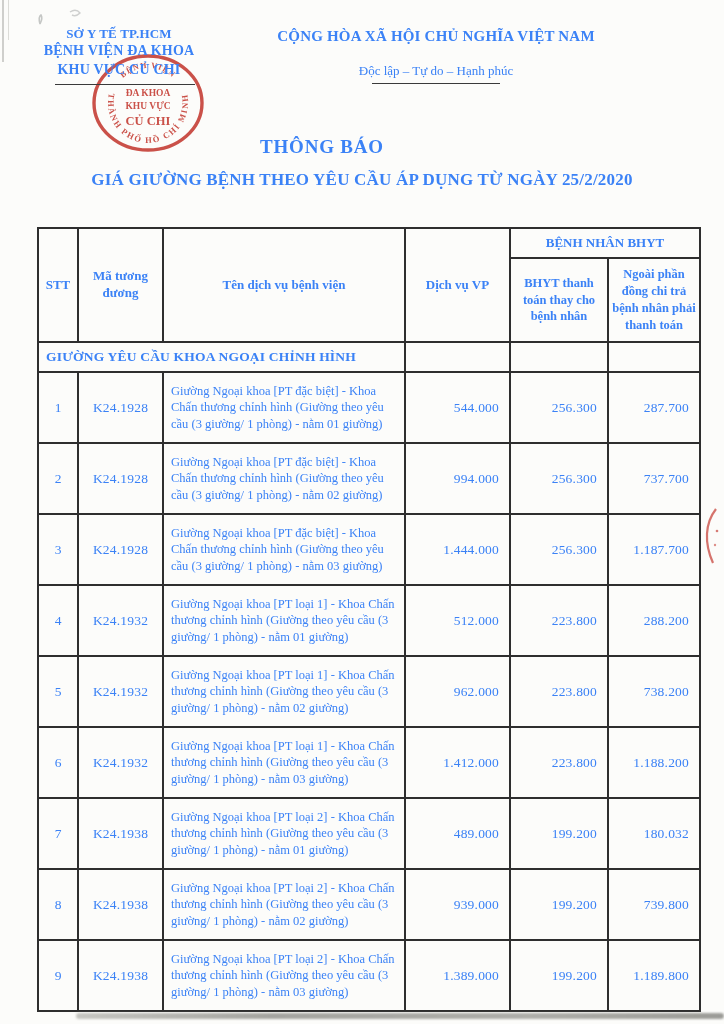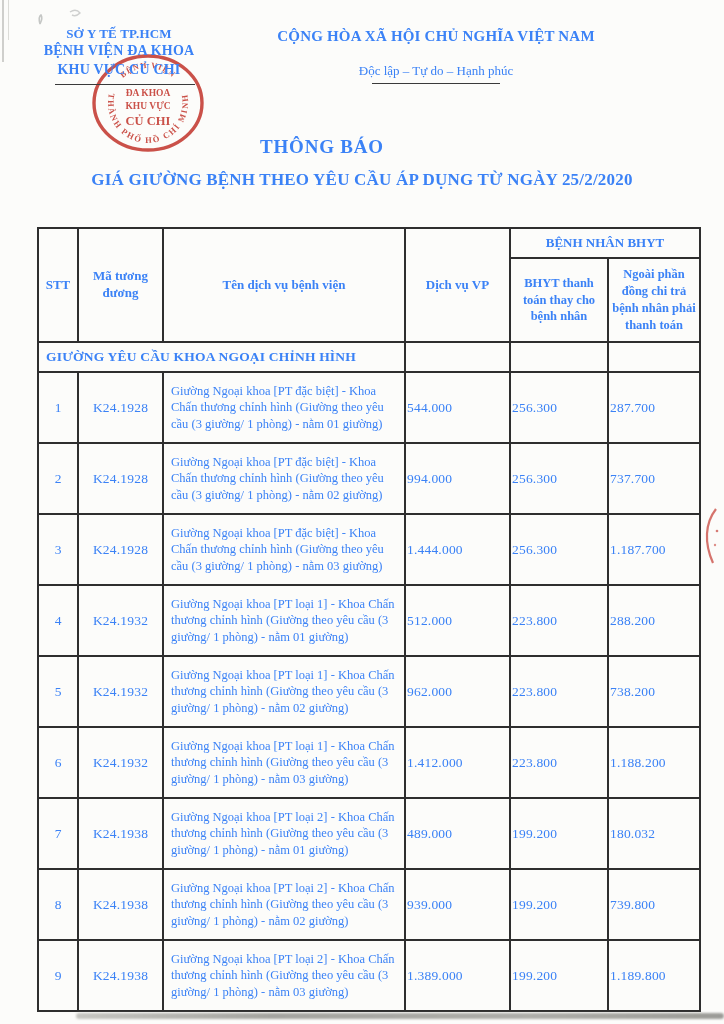--- a/index.html
+++ b/index.html
@@ -29,21 +29,21 @@
   table.price{position:absolute;left:37px;top:227px;width:663px;border-collapse:collapse;
     table-layout:fixed;}
   table.price th,table.price td{border:2px solid #2e2e2e;vertical-align:middle;
     overflow:hidden;}
   th.h-main{font-size:13px;font-weight:bold;text-align:center;padding:2px 3px;line-height:1.3;}
   th.h-group{font-size:13px;font-weight:bold;text-align:center;height:26px;padding:1px 2px;border-radius:15px;}
   th.h-sub{font-size:12.5px;font-weight:bold;text-align:center;padding:2px 3px;line-height:1.35;}
   td.c-stt{font-size:13.5px;text-align:center;}
   td.c-code{font-size:13.5px;text-align:center;letter-spacing:.2px;}
   td.c-name{font-size:12.5px;text-align:left;padding:3px 4px 3px 7px;line-height:1.3;}
-  td.c-num{font-size:13.5px;padding-right:10px;letter-spacing:.2px;}
+  td.c-num{font-size:13.5px;text-align:right;padding-right:10px;letter-spacing:.2px;}
   tr.drow{height:71px;}
   td.section-cell{font-size:13.5px;font-weight:bold;padding-left:7px;letter-spacing:.2px;height:26px;}
   
   .pencil{position:absolute;left:22px;top:4px;z-index:1;}
   .edge-line1{position:absolute;left:2px;top:0;width:2px;height:62px;background:#cfcfcc;}
   .edge-line2{position:absolute;left:8px;top:0;width:1px;height:40px;background:#dcdcd8;}
   .red-edge-mark{position:absolute;left:700px;top:505px;z-index:2;}
   .bottom-band{position:absolute;left:76px;top:1013px;width:648px;height:6px;
     background:linear-gradient(to right,#b9b9b4 0%,#8f8f8a 30%,#9b9b96 70%,#84847f 100%);
     filter:blur(1.2px);opacity:.8;border-radius:3px;}

